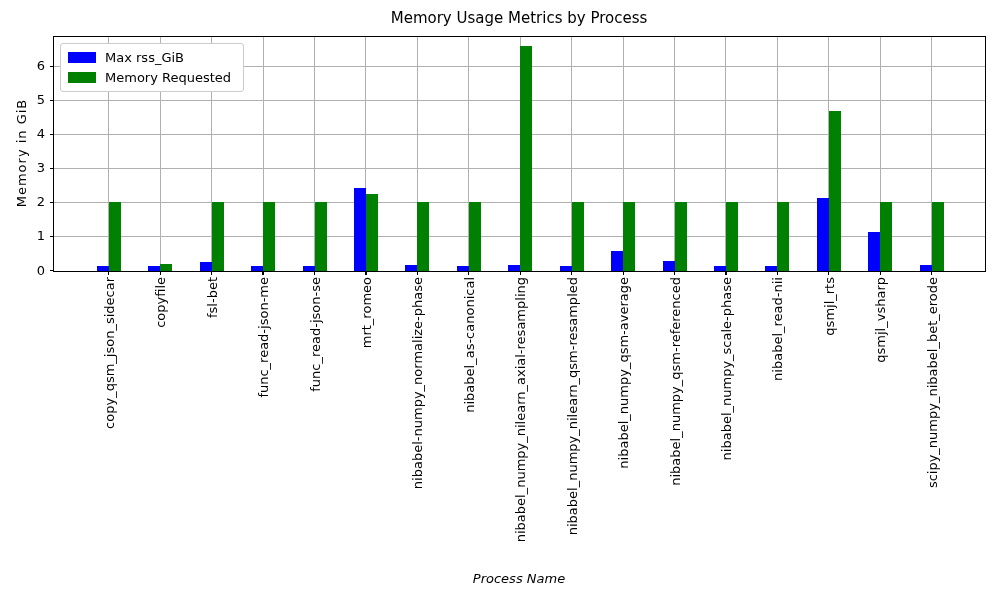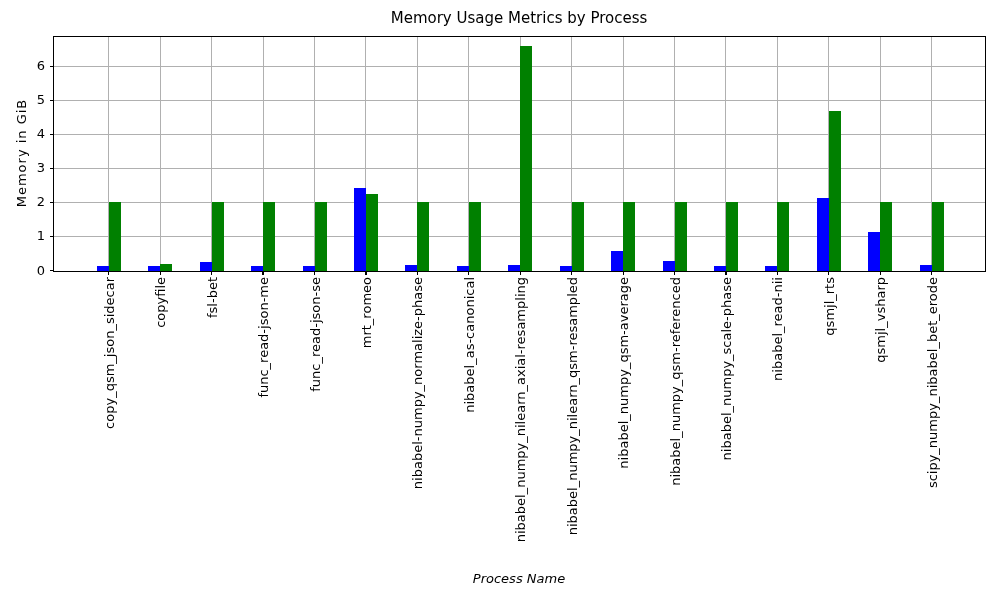--- a/index.html
+++ b/index.html
@@ -233,13 +233,23 @@
       <div class="x-tick-mark" style="left: 776.79px; top: 271.2px;"></div>
       <div class="x-tick-label" style="left: 777.39px;">nibabel_read-nii</div>
       <div class="x-tick-mark" style="left: 828.22px; top: 271.2px;"></div>
       <div class="x-tick-label" style="left: 828.82px;">qsmjl_rts</div>
       <div class="x-tick-mark" style="left: 879.65px; top: 271.2px;"></div>
       <div class="x-tick-label" style="left: 880.25px;">qsmjl_vsharp</div>
       <div class="x-tick-mark" style="left: 931.08px; top: 271.2px;"></div>
       <div class="x-tick-label" style="left: 931.68px;">scipy_numpy_nibabel_bet_erode</div>
     </div>
 
+  <div id="legend">
+      <div class="legend-item">
+        <div class="legend-swatch" style="background: rgb(0, 0, 255);"></div>
+        <div class="legend-label">Max rss_GiB</div>
+      </div>
+      <div class="legend-item">
+        <div class="legend-swatch" style="background: rgb(0, 128, 0);"></div>
+        <div class="legend-label">Memory Requested</div>
+      </div>
+    </div>
 </div>
 
 </body></html>

